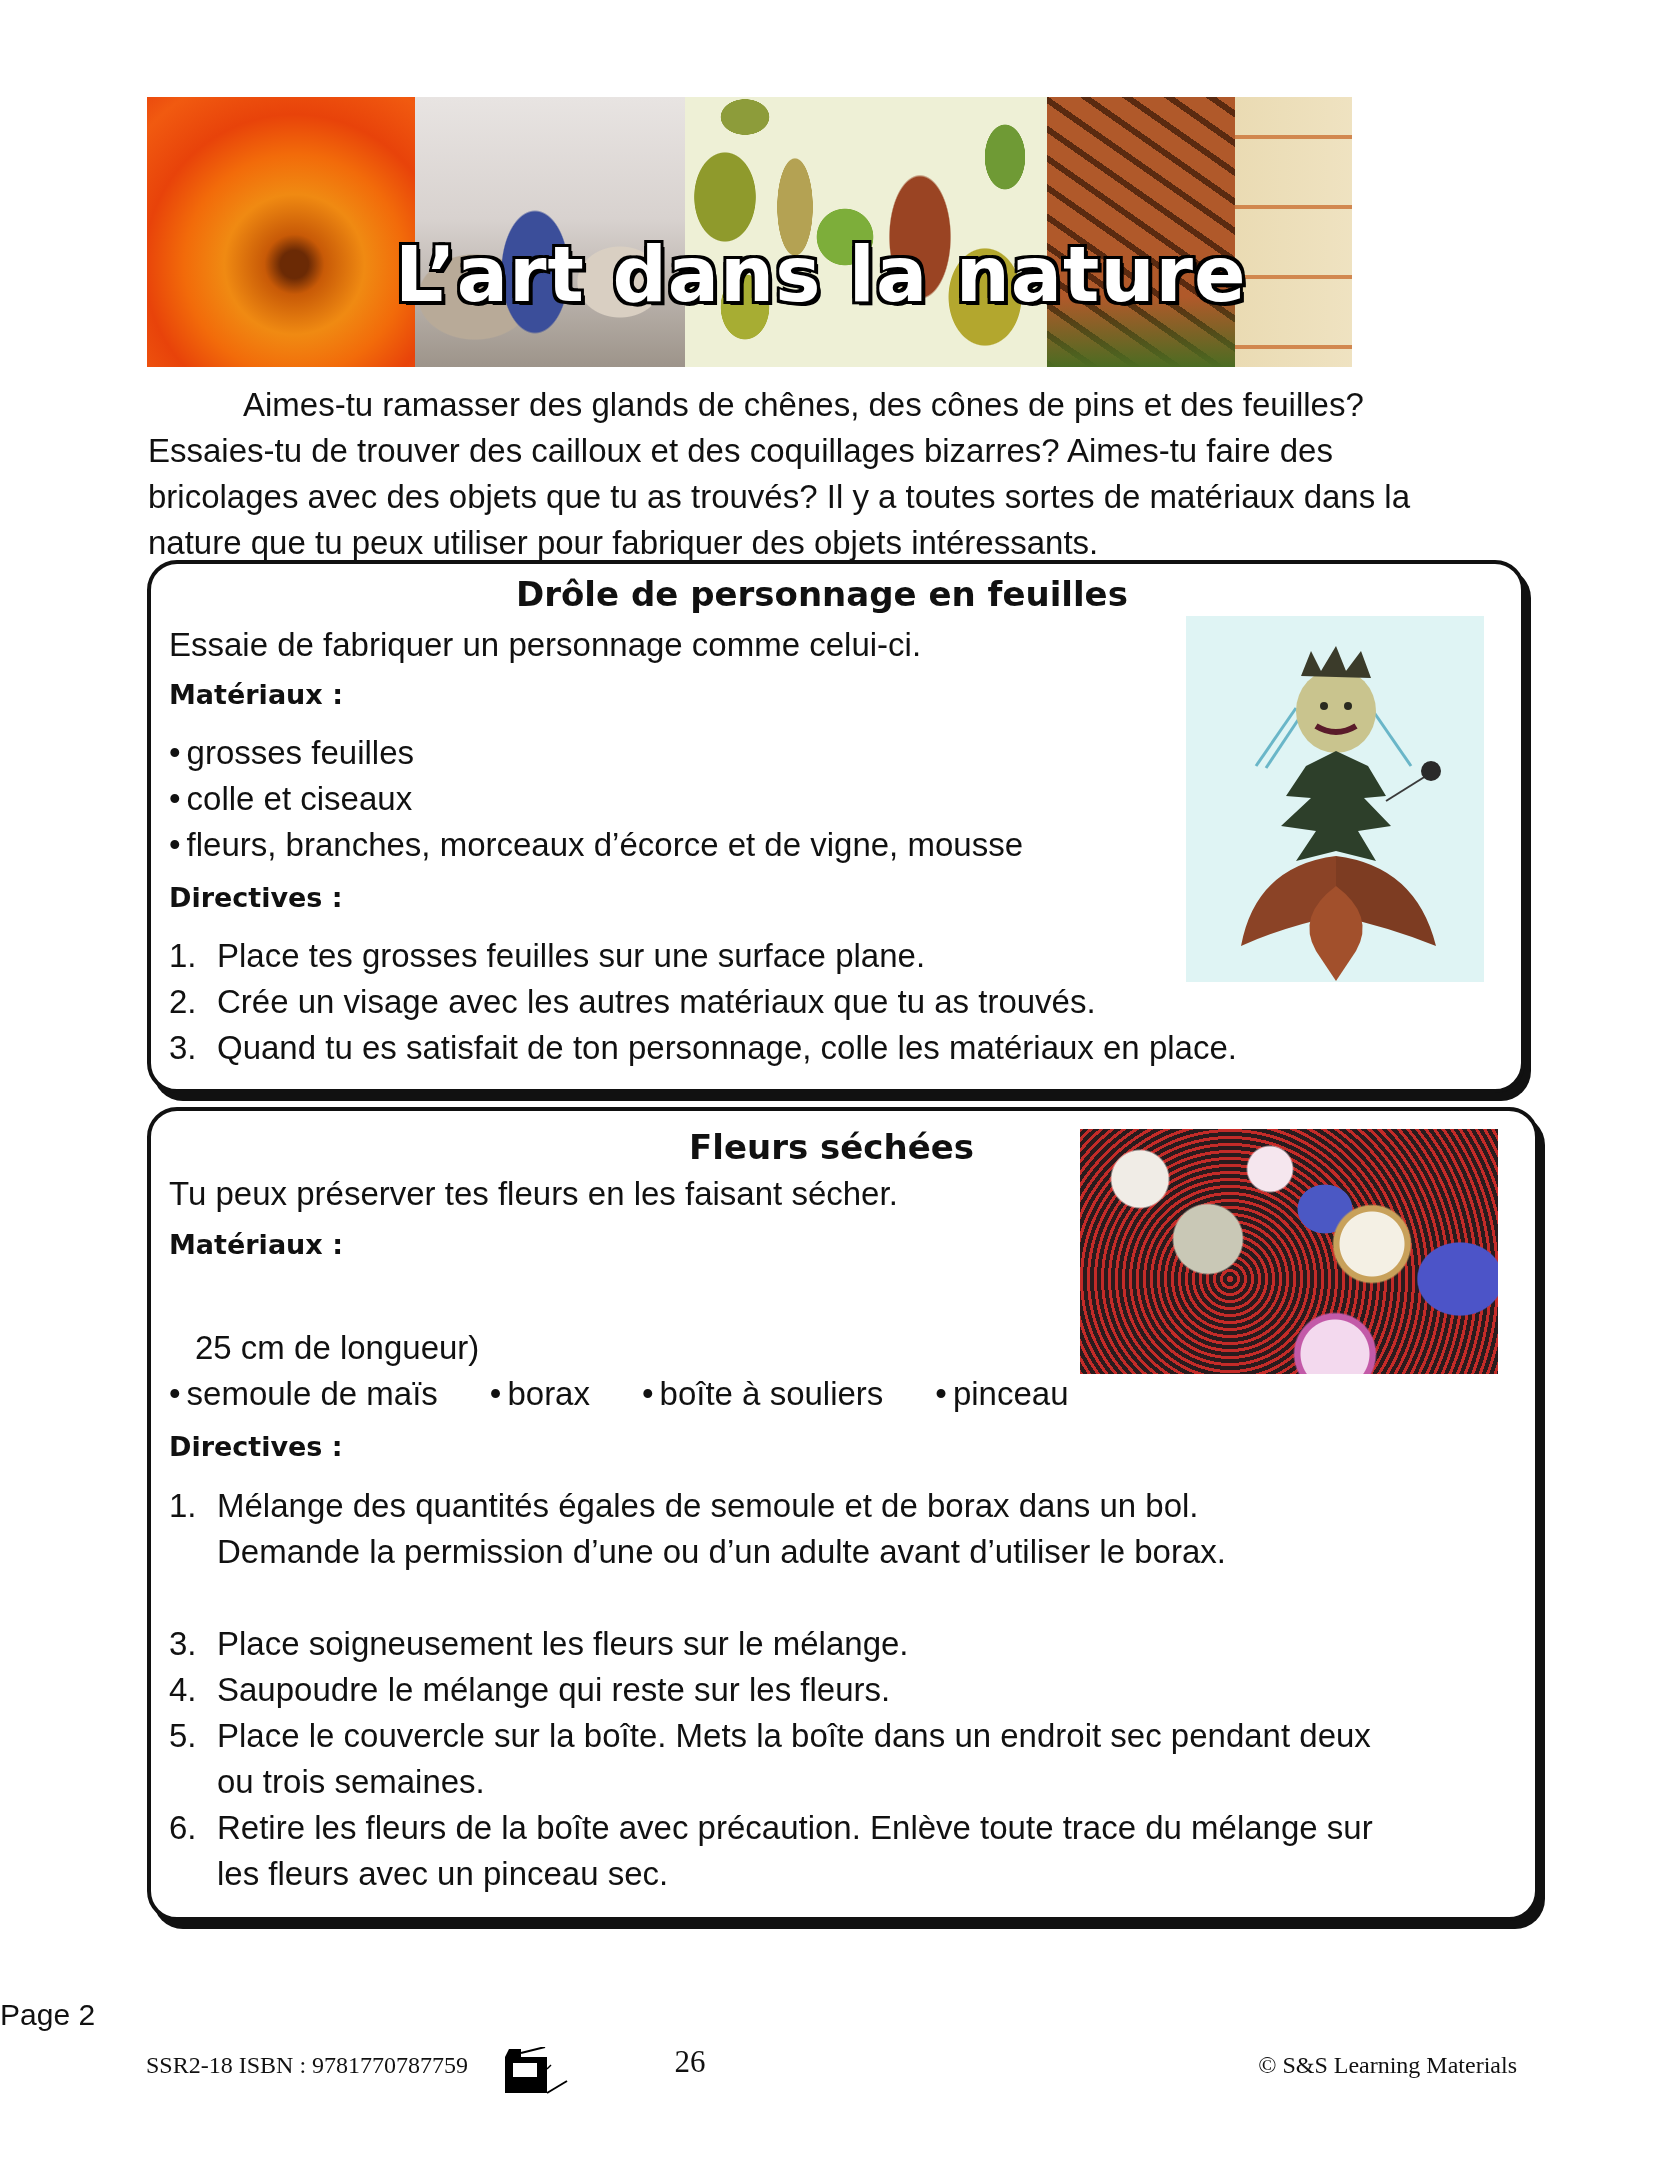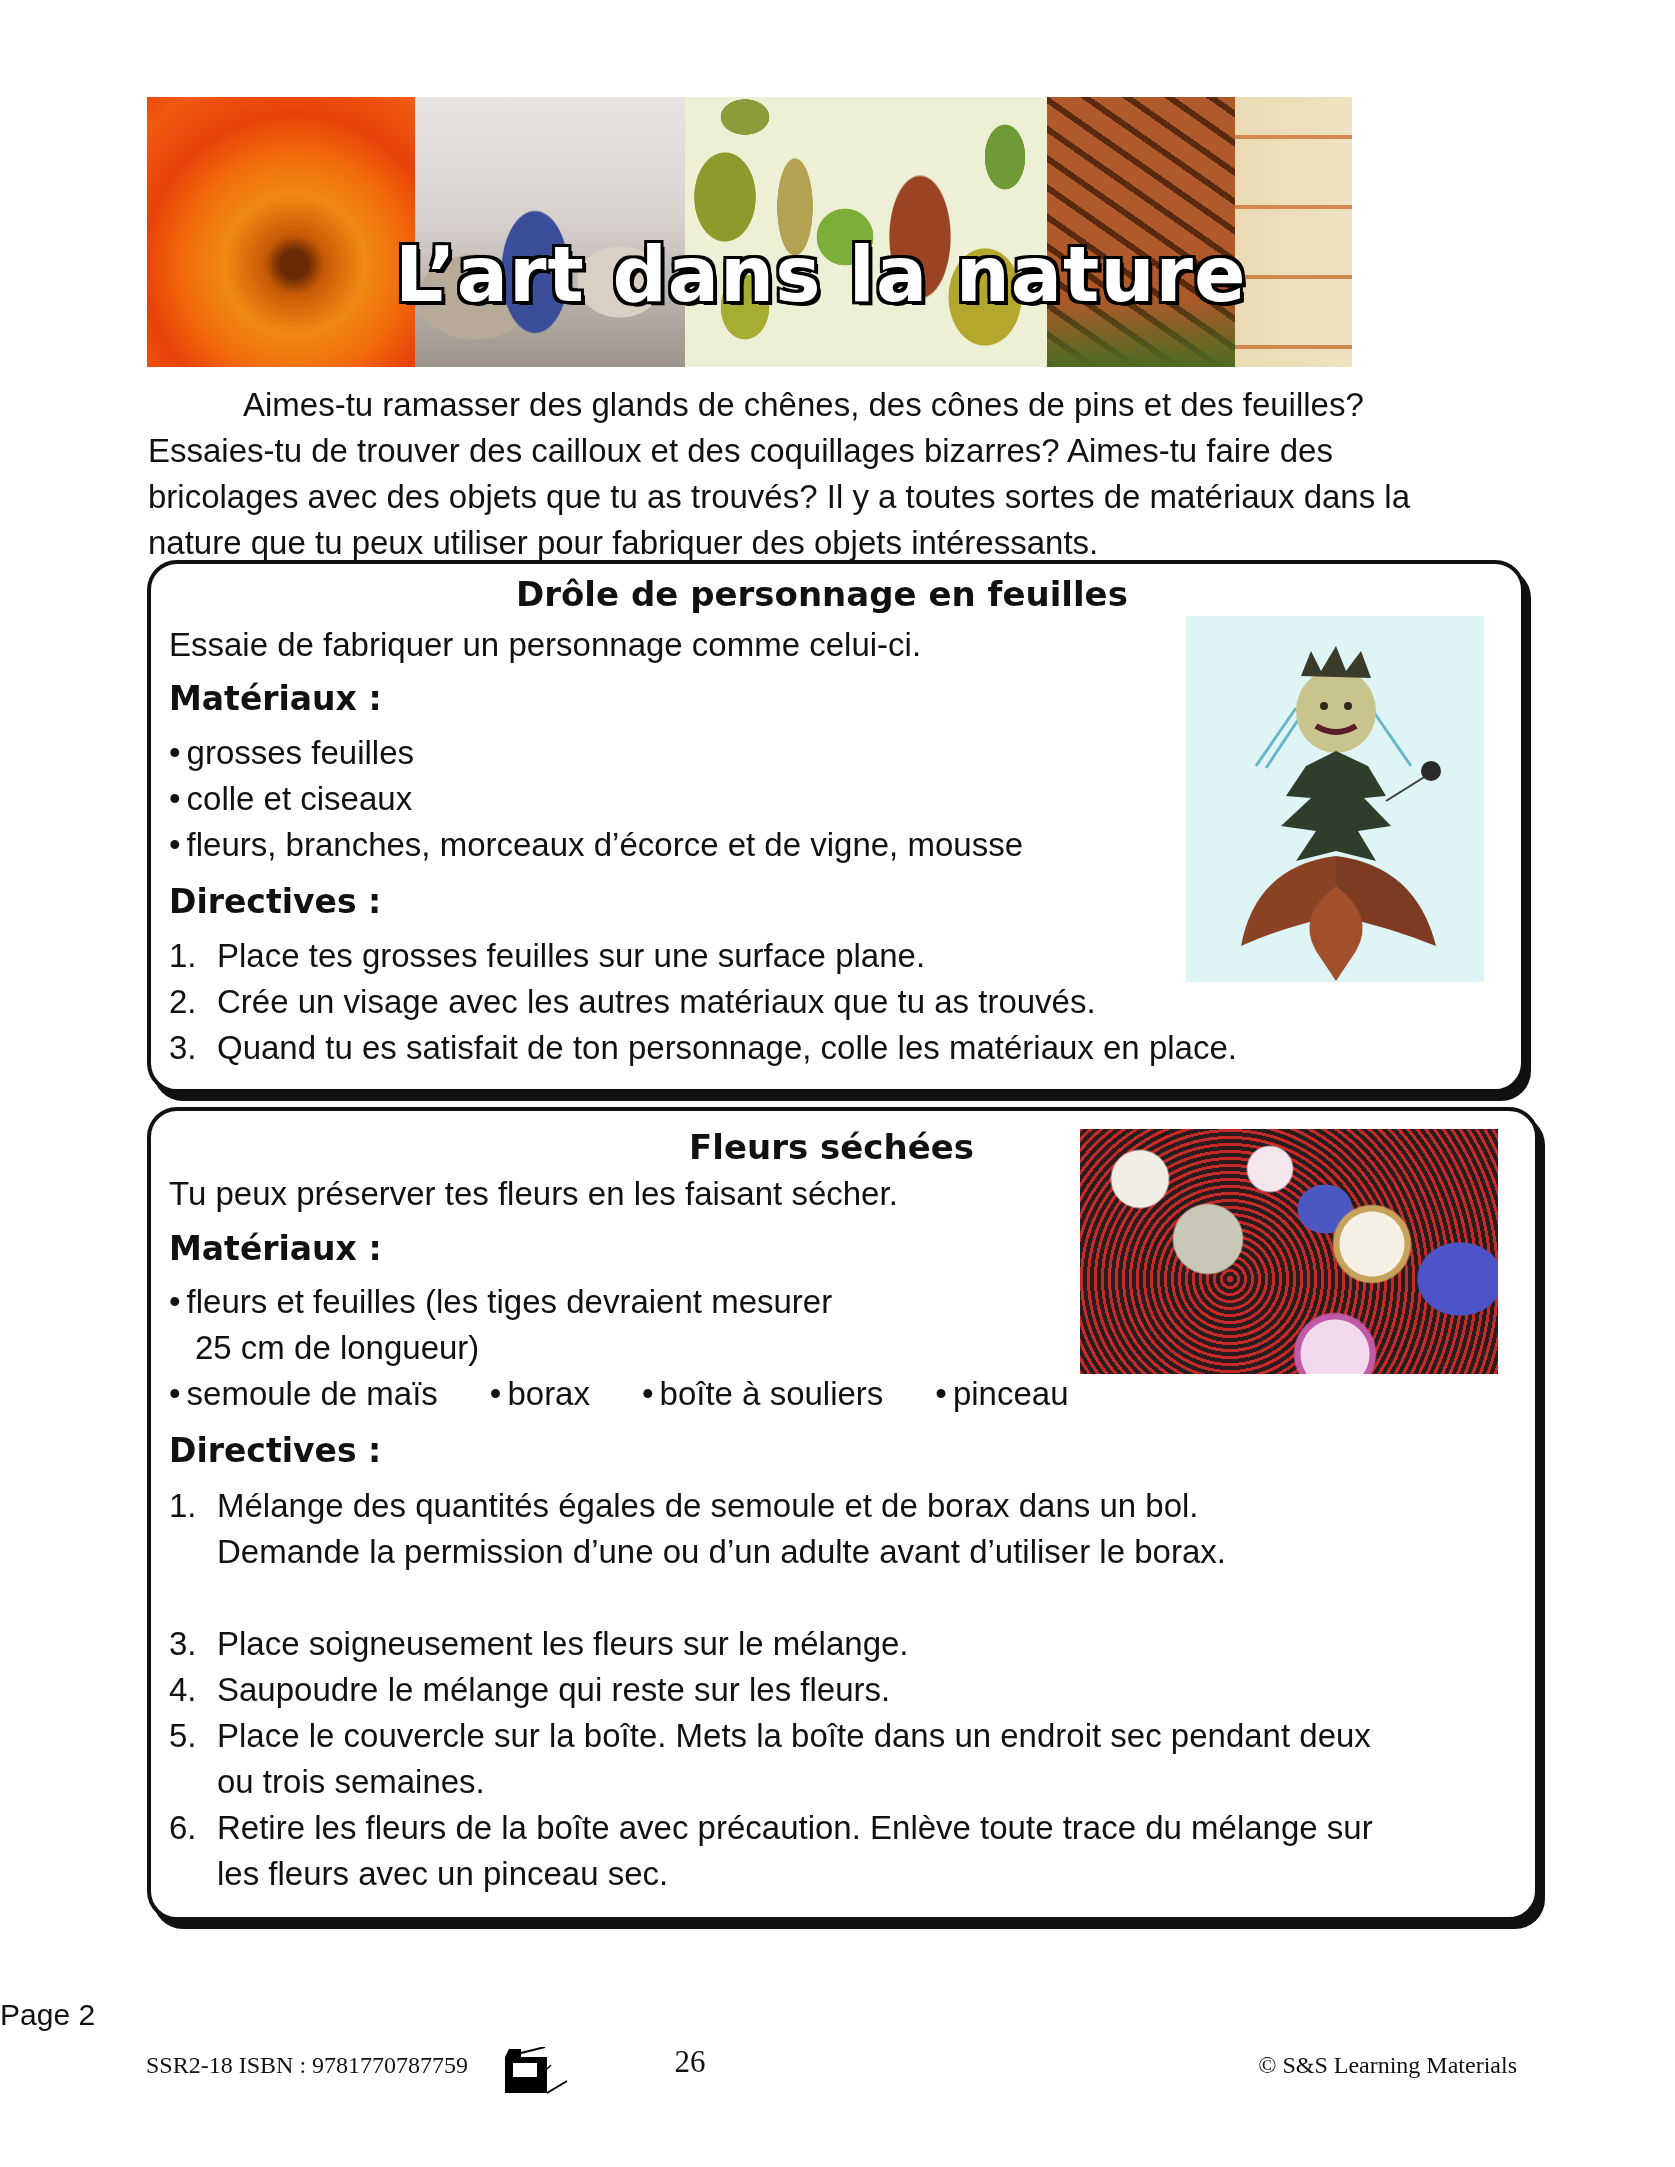--- a/index.html
+++ b/index.html
@@ -48,21 +48,21 @@
 
   
   .box { position:absolute; left:147px; width:1370px; border:4px solid #111; border-radius:30px; background:#fff;
     box-shadow: 6px 8px 0 #111; }
   .box1 { top:560px; height:525px; }
   .box2 { top:1107px; height:806px;padding-left:14px; }
   .box-title { position:absolute; font-family:"DejaVu Sans", sans-serif; font-weight:bold; font-size:34px; color:#111; white-space:nowrap; }
   .box1 .box-title { left:365px; top:10px; }
   .box2 .box-title { left:538px; top:16px; }
   .line { position:absolute; left:18px; font-family:"Liberation Sans", sans-serif; font-size:33px; color:#111; white-space:nowrap; }
-  .heading { position:absolute; left:18px; font-family:"DejaVu Sans", sans-serif; font-weight:bold; font-size:33px; color:#111; white-space:nowrap; }
+  .heading { position:absolute; left:18px; font-family:"DejaVu Sans", sans-serif; font-weight:bold; font-size:27px; color:#111; white-space:nowrap; }
   .bullet::before { content:"\2022"; margin-right:6px; }
   .num { display:inline-block; width:48px; }
   .cont { padding-left:48px; }
   .inline-bullets span { margin-right:52px; }
 
   
   .photo { position:absolute; }
   .photo-character { left:1035px; top:52px; width:298px; height:366px; background:#dff4f4; overflow:hidden; }
   .photo-flowers { left:929px; top:18px; width:418px; height:245px; overflow:hidden;
     background:
@@ -132,21 +132,20 @@
       <path d="M150 240 Q230 250 250 330 Q200 310 150 300 Z" fill="#7d3c22"></path>
       <path d="M150 270 Q110 300 130 335 L150 365 L170 335 Q190 300 150 270 Z" fill="#a2502c"></path>
     </svg>
   </div>
 </div>
 
 <div class="box box2">
   <div class="box-title">Fleurs séchées</div>
   <div class="line" style="top:64px">Tu peux préserver tes fleurs en les faisant sécher.</div>
   <div class="heading" style="top:118px">Matériaux :</div>
-  <div class="line bullet" style="top:172px">fleurs et feuilles (les tiges devraient mesurer</div>
   <div class="line" style="top:218px; padding-left:26px">25 cm de longueur)</div>
   <div class="line inline-bullets" style="top:264px">
     <span class="bullet">semoule de maïs</span><span class="bullet">borax</span><span class="bullet">boîte à souliers</span><span class="bullet">pinceau</span>
   </div>
   <div class="heading" style="top:320px">Directives :</div>
 
   <div class="line" style="top:376px"><span class="num">1.</span><span>Mélange des quantités égales de semoule et de borax dans un bol.</span></div>
   <div class="line cont" style="top:422px">Demande la permission d’une ou d’un adulte avant d’utiliser le borax.</div>
   <div class="line" style="top:514px"><span class="num">3.</span><span>Place soigneusement les fleurs sur le mélange.</span></div>
   <div class="line" style="top:560px"><span class="num">4.</span><span>Saupoudre le mélange qui reste sur les fleurs.</span></div>

